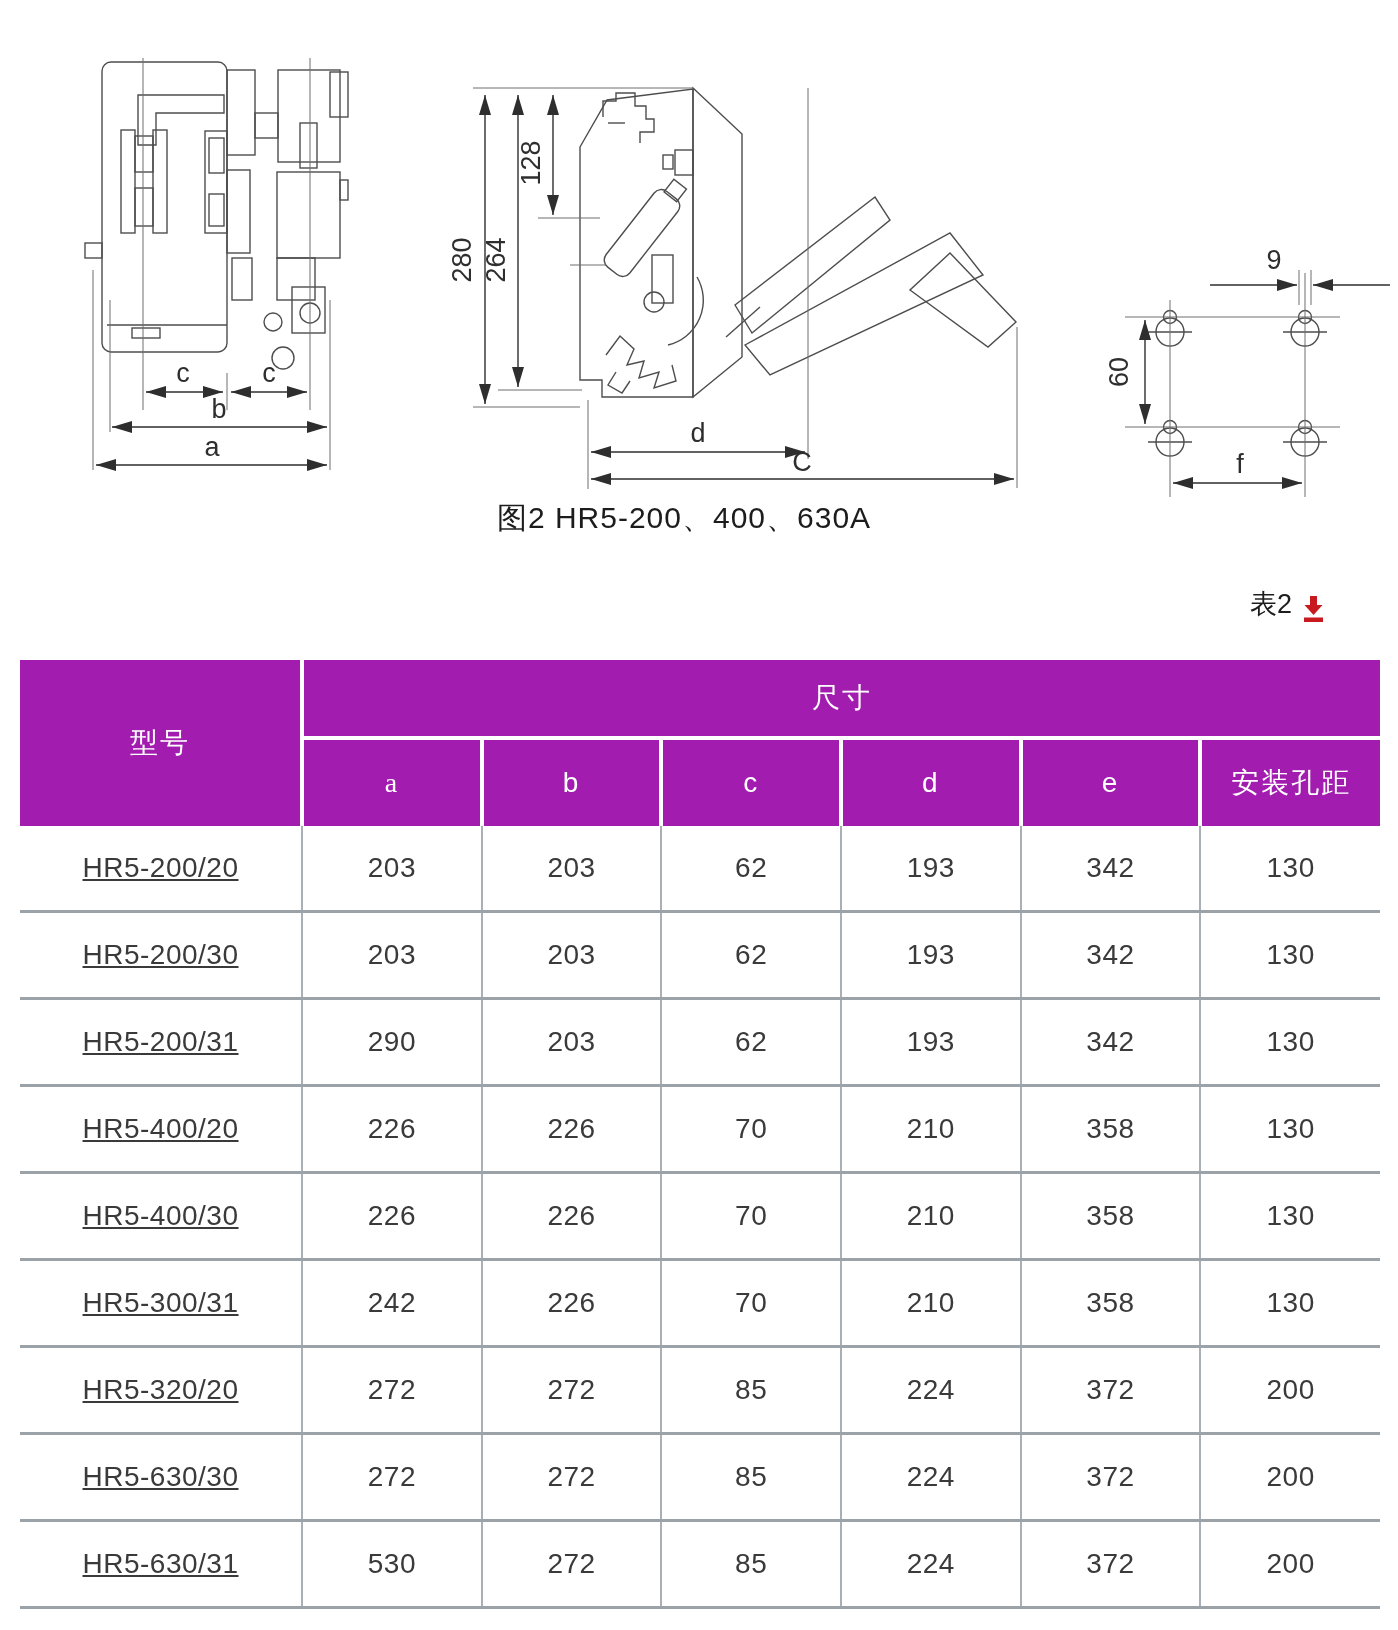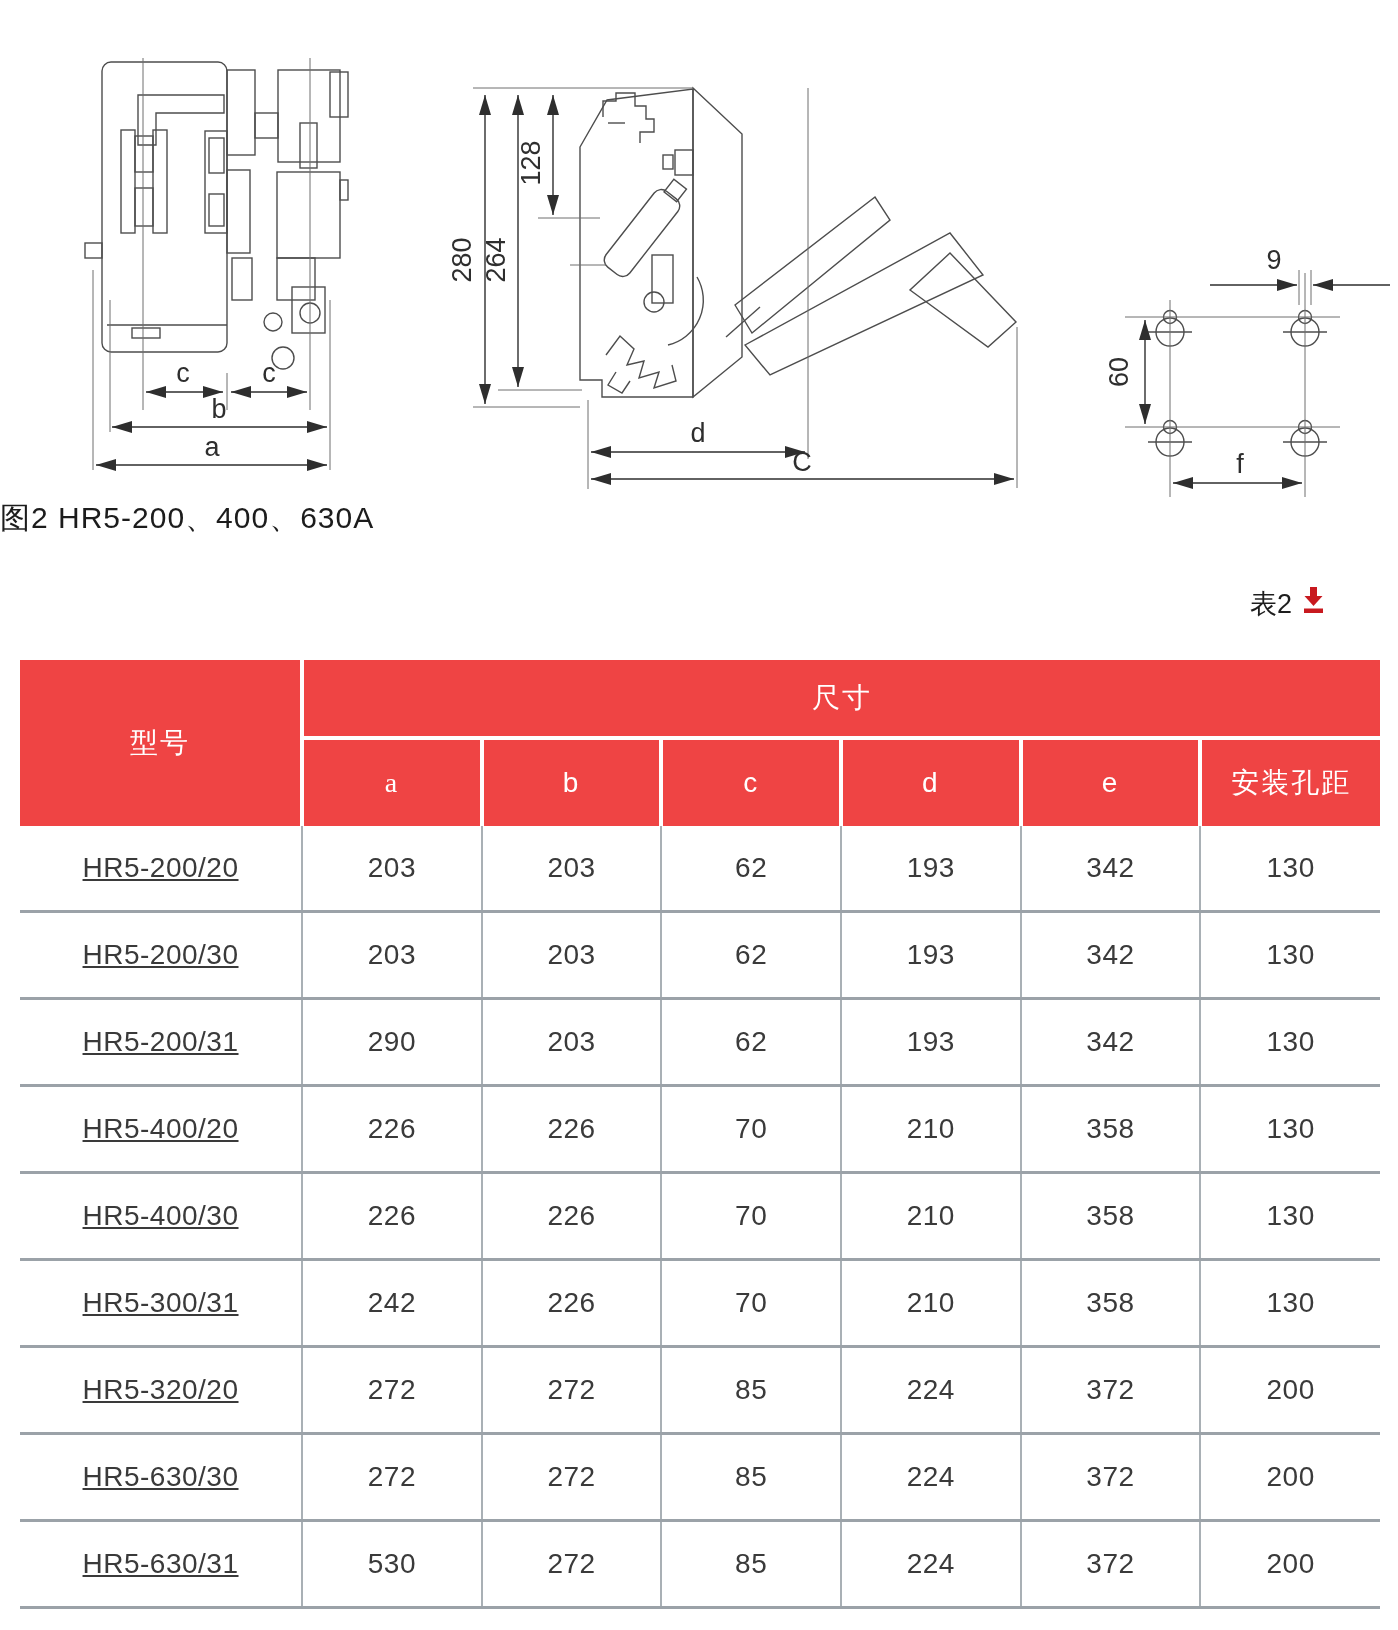--- a/index.html
+++ b/index.html
@@ -9,39 +9,39 @@
   }
   .abs { position:absolute; }
 
   
   svg .draw  { stroke:#4d4d4d; stroke-width:1.4; fill:none; }
   svg .thin  { stroke:#6f6f6f; stroke-width:1;   fill:none; }
   svg .dim   { stroke:#2e2e2e; stroke-width:1.4; fill:none; }
   svg text   { font-family:"Liberation Sans", sans-serif; font-size:27px; fill:#2e2e2e; }
 
   #caption {
-    top:498px; left:0; width:1368px; 
+    top:498px; left:0; width:1368px; text-align:center;
     font-size:30px; color:#1c1c1c; letter-spacing:1px;
   }
 
   
   #table-label-row {
     top:586px; left:20px; width:1360px; padding-right:55px; box-sizing:border-box;
-    display:flex; justify-content:flex-end; align-items:flex-start; gap:10px;
+    display:flex; justify-content:flex-end; align-items:flex-end; gap:10px;
     font-size:27px; color:#1d1d1d;
   }
   #table-label-row svg { display:block; cursor:pointer; }
 
   
   table#dims {
     position:absolute; top:660px; left:20px; width:1360px;
     border-collapse:collapse; table-layout:fixed;
   }
   #dims thead th {
-    background:#ef4444; color:#ffffff; font-weight:normal; font-size:28px;
+    background:#a21caf; color:#ffffff; font-weight:normal; font-size:28px;
     border:4px solid #ffffff; letter-spacing:2px;
   }
   #dims thead tr:first-child th { border-top:0; height:74px; }
   #dims thead tr:last-child  th { height:84px; }
   #dims thead th:first-child { border-left:0;font-family:Liberation Serif, serif; }
   #dims thead th:last-child  { border-right:0; }
   #dims thead th { border-bottom-width:4px; }
   #dims thead tr:last-child th, #dims th[rowspan] { border-bottom:0; }
   #dims tbody td {
     background:#ffffff; height:82px; text-align:center; vertical-align:middle;

